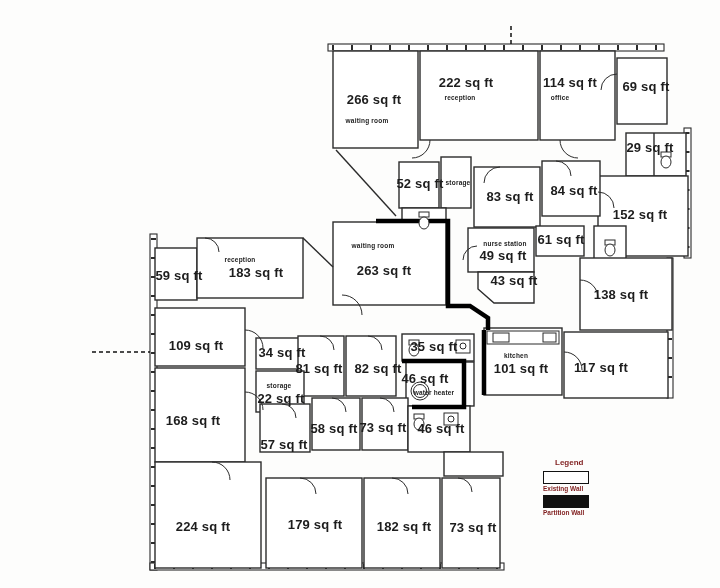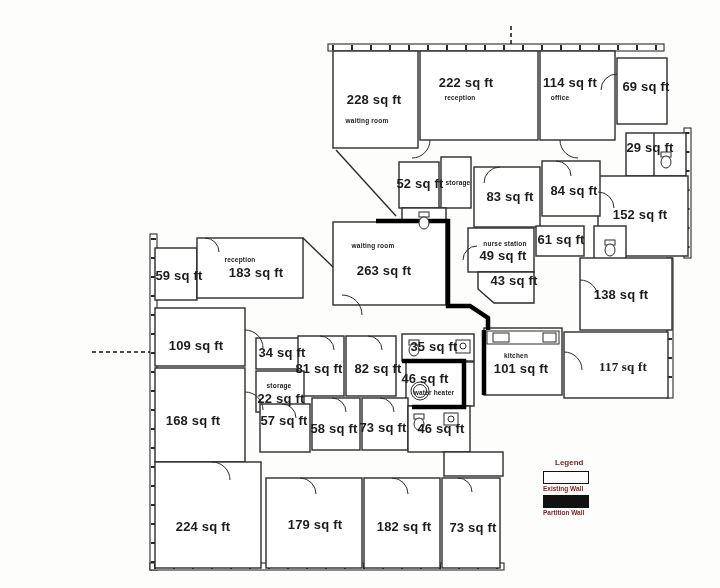--- a/index.html
+++ b/index.html
@@ -169,21 +169,21 @@
     </g>
 
     <g stroke="#111" stroke-width="1.5" stroke-dasharray="4,3">
       <line x1="511" y1="26" x2="511" y2="45"></line>
       <line x1="92" y1="352" x2="150" y2="352"></line>
     </g>
   </svg>
 
 
   <div id="labels">
-      <span class="plabel area" style="left: 374px; top: 99px;">228 sq ft</span>
+      <span class="plabel area" style="left: 374px; top: 99px;">266 sq ft</span>
       <span class="plabel rname" style="left: 367px; top: 120px;">waiting room</span>
       <span class="plabel area" style="left: 466px; top: 82px;">222 sq ft</span>
       <span class="plabel rname" style="left: 460px; top: 97px;">reception</span>
       <span class="plabel area" style="left: 570px; top: 82px;">114 sq ft</span>
       <span class="plabel rname" style="left: 560px; top: 97px;">office</span>
       <span class="plabel area" style="left: 646px; top: 86px;">69 sq ft</span>
       <span class="plabel area" style="left: 650px; top: 147px;">29 sq ft</span>
       <span class="plabel area" style="left: 640px; top: 214px;">152 sq ft</span>
       <span class="plabel area" style="left: 420px; top: 183px;">52 sq ft</span>
       <span class="plabel rname" style="left: 458px; top: 182px;">storage</span>
@@ -191,35 +191,35 @@
       <span class="plabel area" style="left: 574px; top: 190px;">84 sq ft</span>
       <span class="plabel area" style="left: 384px; top: 270px;">263 sq ft</span>
       <span class="plabel rname" style="left: 373px; top: 245px;">waiting room</span>
       <span class="plabel area" style="left: 503px; top: 255px;">49 sq ft</span>
       <span class="plabel rname" style="left: 505px; top: 243px;">nurse station</span>
       <span class="plabel area" style="left: 561px; top: 239px;">61 sq ft</span>
       <span class="plabel area" style="left: 514px; top: 280px;">43 sq ft</span>
       <span class="plabel area" style="left: 621px; top: 294px;">138 sq ft</span>
       <span class="plabel area" style="left: 521px; top: 368px;">101 sq ft</span>
       <span class="plabel rname" style="left: 516px; top: 355px;">kitchen</span>
-      <span class="plabel area" style="left: 623px; top: 367px; font-family: Liberation Serif, serif;">117 sq ft</span>
+      <span class="plabel area" style="left: 601px; top: 367px;">117 sq ft</span>
       <span class="plabel area" style="left: 179px; top: 275px;">59 sq ft</span>
       <span class="plabel area" style="left: 256px; top: 272px;">183 sq ft</span>
       <span class="plabel rname" style="left: 240px; top: 259px;">reception</span>
       <span class="plabel area" style="left: 196px; top: 345px;">109 sq ft</span>
       <span class="plabel area" style="left: 193px; top: 420px;">168 sq ft</span>
       <span class="plabel area" style="left: 282px; top: 352px;">34 sq ft</span>
       <span class="plabel area" style="left: 319px; top: 368px;">81 sq ft</span>
       <span class="plabel area" style="left: 378px; top: 368px;">82 sq ft</span>
       <span class="plabel area" style="left: 281px; top: 398px;">22 sq ft</span>
       <span class="plabel rname" style="left: 279px; top: 385px;">storage</span>
       <span class="plabel area" style="left: 434px; top: 346px;">35 sq ft</span>
       <span class="plabel area" style="left: 425px; top: 378px;">46 sq ft</span>
       <span class="plabel rname" style="left: 434px; top: 392px;">water heater</span>
-      <span class="plabel area" style="left: 284px; top: 420px;">57 sq ft</span>
+      <span class="plabel area" style="left: 284px; top: 444px;">57 sq ft</span>
       <span class="plabel area" style="left: 334px; top: 428px;">58 sq ft</span>
       <span class="plabel area" style="left: 383px; top: 427px;">73 sq ft</span>
       <span class="plabel area" style="left: 441px; top: 428px;">46 sq ft</span>
       <span class="plabel area" style="left: 203px; top: 526px;">224 sq ft</span>
       <span class="plabel area" style="left: 315px; top: 524px;">179 sq ft</span>
       <span class="plabel area" style="left: 404px; top: 526px;">182 sq ft</span>
       <span class="plabel area" style="left: 473px; top: 527px;">73 sq ft</span>
     </div>
 
   <div id="legend">

